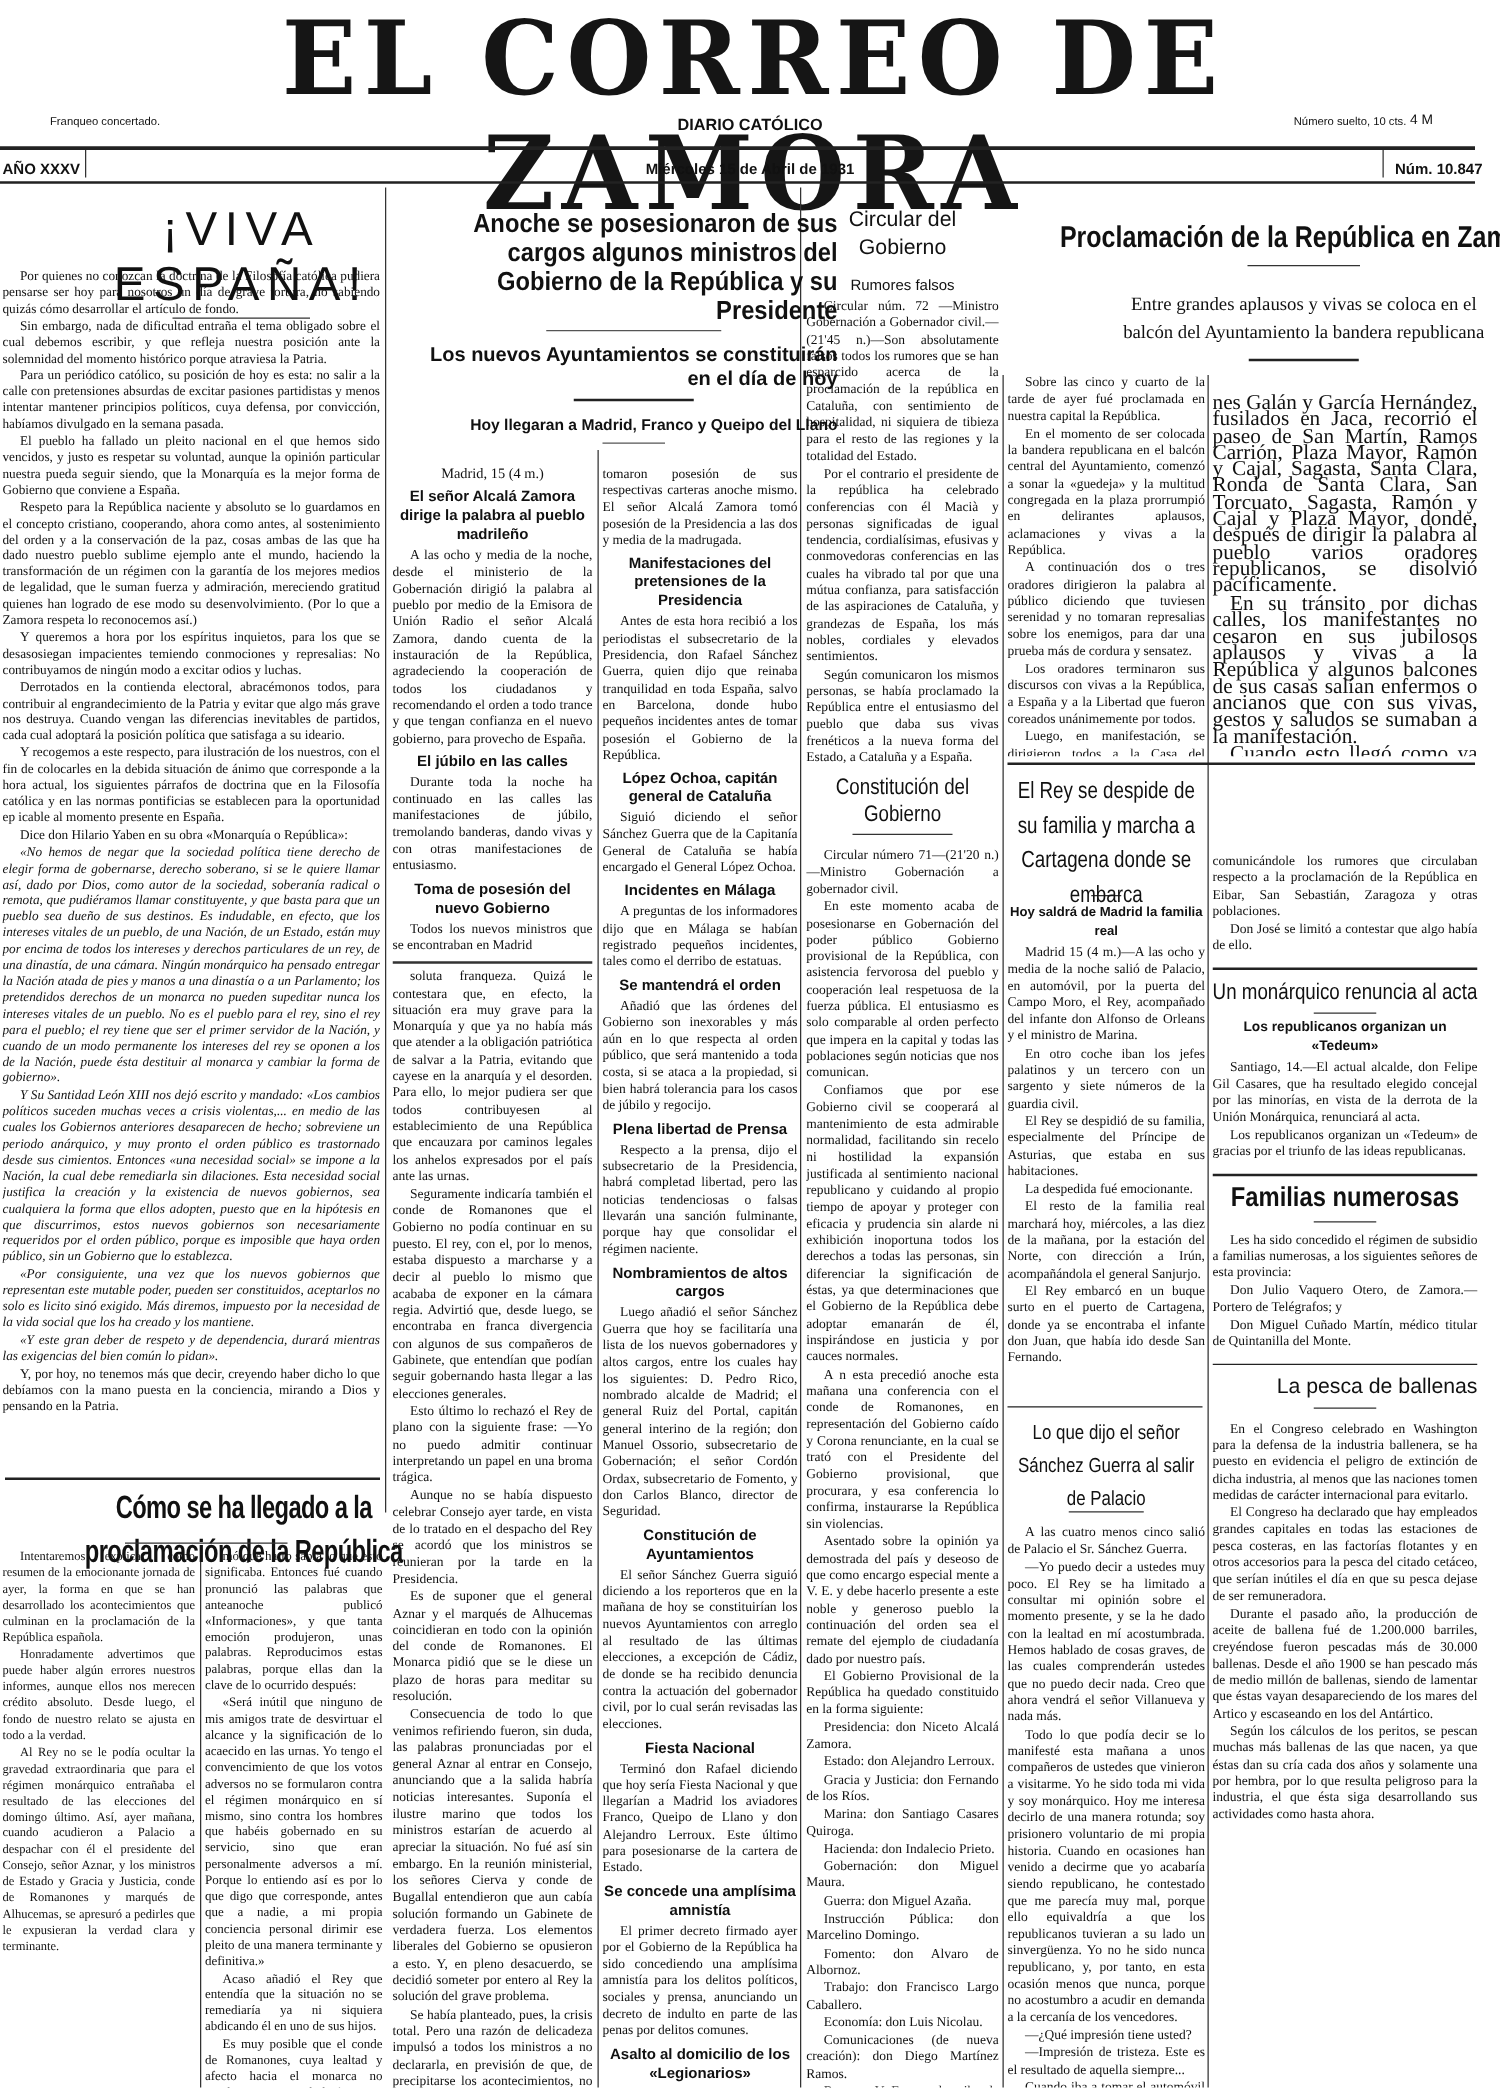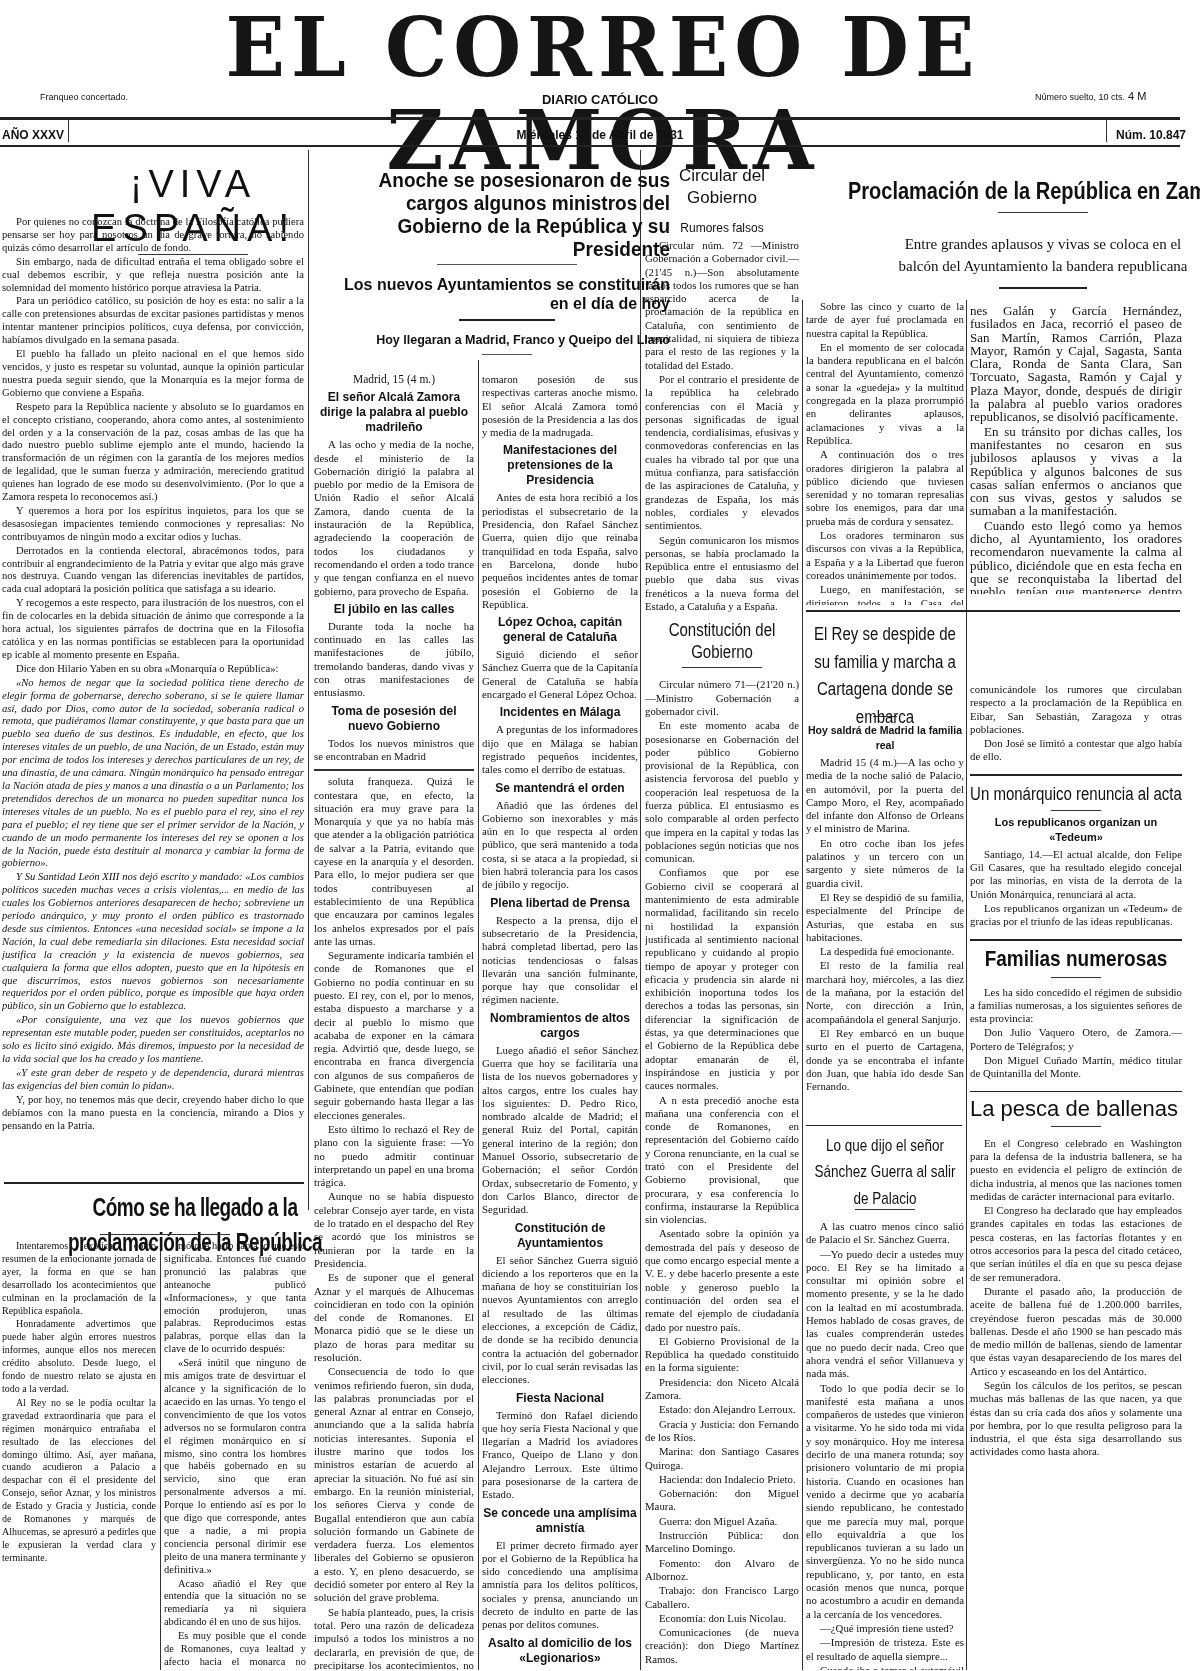--- a/index.html
+++ b/index.html
@@ -168,21 +168,21 @@
   <div style="height:2px;background:#222;width:88px;margin:10px auto 0;"></div>
 </div>
 <div class="col" style="left:806px;top:300px;width:158px;height:305px;font-size:10.8px;line-height:13.3px;">
   <p>Sobre las cinco y cuarto de la tarde de ayer fué proclamada en nuestra capital la República.</p>
   <p>En el momento de ser colocada la bandera republicana en el balcón central del Ayuntamiento, comenzó a sonar la «guedeja» y la multitud congregada en la plaza prorrumpió en delirantes aplausos, aclamaciones y vivas a la República.</p>
   <p>A continuación dos o tres oradores dirigieron la palabra al público diciendo que tuviesen serenidad y no tomaran represalias sobre los enemigos, para dar una prueba más de cordura y sensatez.</p>
   <p>Los oradores terminaron sus discursos con vivas a la República, a España y a la Libertad que fueron coreados unánimemente por todos.</p>
   <p>Luego, en manifestación, se dirigieron todos a la Casa del Pueblo, donde, a las seis, se organizó una nutrida manifestación de adhesión a la República.</p>
 
 </div>
-<div class="col" style="left:970px;top:304px;width:212px;height:290px;font-size:13px;line-height:13.3px;">
+<div class="col" style="left:970px;top:315px;width:212px;height:290px;font-size:17px;line-height:13.3px;">
   <p style="text-indent:0">nes Galán y García Hernández, fusilados en Jaca, recorrió el paseo de San Martín, Ramos Carrión, Plaza Mayor, Ramón y Cajal, Sagasta, Santa Clara, Ronda de Santa Clara, San Torcuato, Sagasta, Ramón y Cajal y Plaza Mayor, donde, después de dirigir la palabra al pueblo varios oradores republicanos, se disolvió pacíficamente.</p>
   <p>En su tránsito por dichas calles, los manifestantes no cesaron en sus jubilosos aplausos y vivas a la República y algunos balcones de sus casas salían enfermos o ancianos que con sus vivas, gestos y saludos se sumaban a la manifestación.</p>
   <p>Cuando esto llegó como ya hemos dicho, al Ayuntamiento, los oradores recomendaron nuevamente la calma al público, diciéndole que en esta fecha en que se reconquistaba la libertad del pueblo, tenían que mantenerse dentro del mayor orden y ecuanimidad.</p>
   <p>El acto terminó con atronadores aplausos y vivas a la República, a la Libertad y a don Angel Galarza.</p>
 </div>
 <div class="section-rule" style="left:806px;top:610px;width:374px;"></div>
 
 <div class="col" style="left:806px;top:620px;width:158px;height:505px;font-size:10.8px;line-height:13.3px;">
   <div class="sans" style="text-align:center;font-size:15px;line-height:22px;transform:scaleY(1.25);transform-origin:top;margin-bottom:8px;">El Rey se despide de su familia y marcha a Cartagena donde se embarca</div>
   <div style="height:1px;background:#333;width:24px;margin:8px auto 6px;"></div>
@@ -216,19 +216,19 @@
   <div class="sub-h" style="font-size:11px;">Los republicanos organizan un «Tedeum»</div>
   <p>Santiago, 14.—El actual alcalde, don Felipe Gil Casares, que ha resultado elegido concejal por las minorías, en vista de la derrota de la Unión Monárquica, renunciará al acta.</p>
   <p>Los republicanos organizan un «Tedeum» de gracias por el triunfo de las ideas republicanas.</p>
   <div style="height:2px;background:#222;margin:10px 0 6px;"></div>
   <div class="sans" style="text-align:center;font-size:19px;font-weight:bold;line-height:24px;transform:scaleY(1.15);">Familias numerosas</div>
   <div style="height:1px;background:#333;width:50px;margin:6px auto 8px;"></div>
   <p>Les ha sido concedido el régimen de subsidio a familias numerosas, a los siguientes señores de esta provincia:</p>
   <p>Don Julio Vaquero Otero, de Zamora.—Portero de Telégrafos; y</p>
   <p>Don Miguel Cuñado Martín, médico titular de Quintanilla del Monte.</p>
   <div style="height:1px;background:#222;margin:10px 0 6px;"></div>
-  <div class="sans" style="text-align:left;font-size:22px;line-height:22px;">La pesca de ballenas</div>
+  <div class="sans" style="text-align:right;font-size:17px;line-height:22px;">La pesca de ballenas</div>
   <div style="height:1px;background:#333;width:50px;margin:6px auto 10px;"></div>
   <p>En el Congreso celebrado en Washington para la defensa de la industria ballenera, se ha puesto en evidencia el peligro de extinción de dicha industria, al menos que las naciones tomen medidas de carácter internacional para evitarlo.</p>
   <p>El Congreso ha declarado que hay empleados grandes capitales en todas las estaciones de pesca costeras, en las factorías flotantes y en otros accesorios para la pesca del citado cetáceo, que serían inútiles el día en que su pesca dejase de ser remuneradora.</p>
   <p>Durante el pasado año, la producción de aceite de ballena fué de 1.200.000 barriles, creyéndose fueron pescadas más de 30.000 ballenas. Desde el año 1900 se han pescado más de medio millón de ballenas, siendo de lamentar que éstas vayan desapareciendo de los mares del Artico y escaseando en los del Antártico.</p>
   <p>Según los cálculos de los peritos, se pescan muchas más ballenas de las que nacen, ya que éstas dan su cría cada dos años y solamente una por hembra, por lo que resulta peligroso para la industria, el que ésta siga desarrollando sus actividades como hasta ahora.</p>
 </div>
 
 </body></html>

